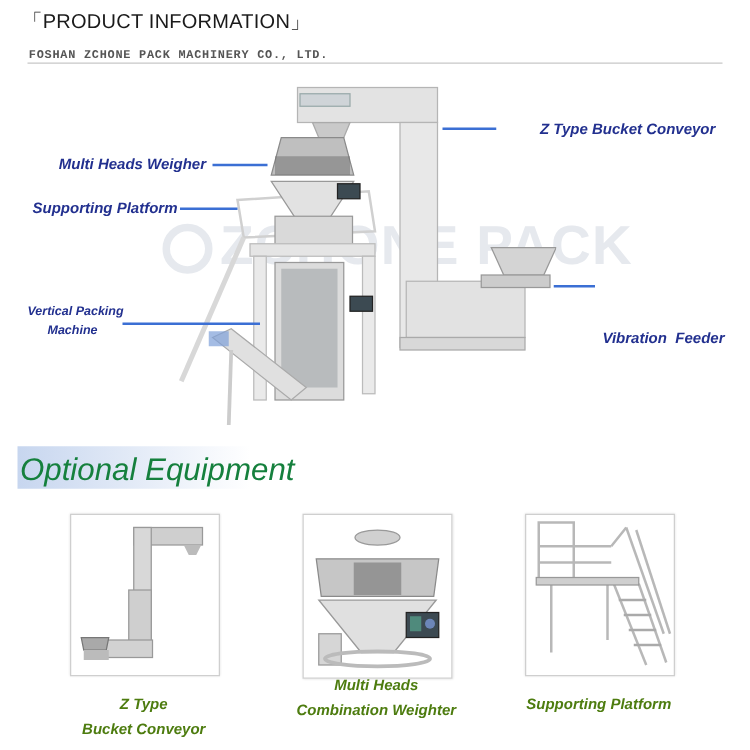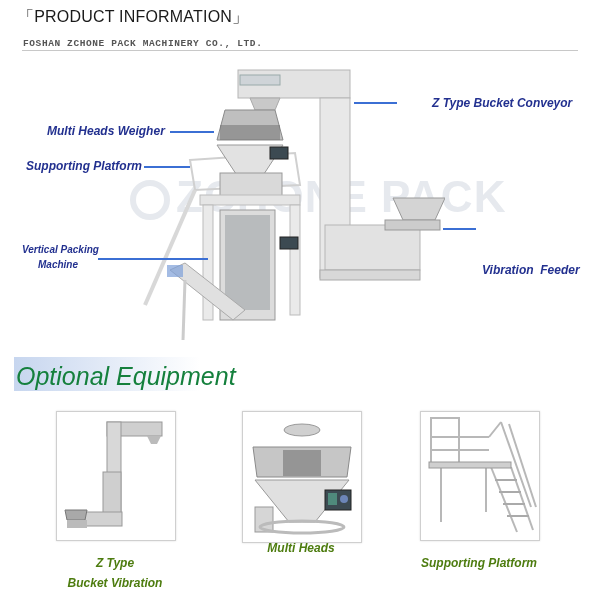--- a/index.html
+++ b/index.html
@@ -89,38 +89,39 @@
     <polygon points="90,24 104,24 100,32 94,32" fill="#bbb"></polygon>
     <rect x="50" y="10" width="14" height="90" fill="#d8d8d8" stroke="#999"></rect>
     <rect x="46" y="60" width="18" height="50" fill="#cfcfcf" stroke="#999"></rect>
     <rect x="25" y="100" width="40" height="14" fill="#d2d2d2" stroke="#999"></rect>
     <polygon points="8,98 30,98 28,108 10,108" fill="#a9a9a9" stroke="#777"></polygon>
     <rect x="10" y="108" width="20" height="8" fill="#bbb"></rect>
   </svg>
 </div>
 <div class="abs cap" style="left:56px;top:553px;width:118px;">
   <div>Z Type</div>
-  <div>Bucket Vibration</div>
+  <div>Bucket Conveyor</div>
 </div>
 
 <div class="abs thumb" style="left:242px;top:411px;width:118px;height:130px;">
   <svg width="118" height="130" viewBox="0 0 118 130">
     <ellipse cx="59" cy="18" rx="18" ry="6" fill="#d0d0d0" stroke="#999"></ellipse>
     <polygon points="10,35 108,35 104,65 14,65" fill="#c6c6c6" stroke="#8a8a8a"></polygon>
     <rect x="40" y="38" width="38" height="26" fill="#6d6d6d" opacity="0.55"></rect>
     <polygon points="12,68 106,68 72,110 46,110" fill="#e0e0e0" stroke="#999"></polygon>
     <rect x="82" y="78" width="26" height="20" fill="#3c4a52" stroke="#222"></rect>
     <rect x="85" y="81" width="9" height="12" fill="#4f8a7c"></rect>
     <circle cx="101" cy="87" r="4" fill="#6c86b8"></circle>
     <rect x="12" y="95" width="18" height="25" fill="#d6d6d6" stroke="#999"></rect>
     <ellipse cx="59" cy="115" rx="42" ry="6" fill="none" stroke="#bbb" stroke-width="3"></ellipse>
   </svg>
 </div>
 <div class="abs cap" style="left:232px;top:538px;width:138px;">
   <div>Multi Heads</div>
+  <div>Combination Weighter</div>
 </div>
 
 <div class="abs thumb" style="left:420px;top:411px;width:118px;height:128px;">
   <svg width="118" height="128" viewBox="0 0 118 128">
     <g stroke="#b8b8b8" stroke-width="2" fill="none">
       <rect x="10" y="6" width="28" height="48"></rect>
       <line x1="10" y1="25" x2="68" y2="25"></line>
       <line x1="10" y1="38" x2="68" y2="38"></line>
       <line x1="68" y1="25" x2="80" y2="10"></line>
       <line x1="80" y1="10" x2="110" y2="95"></line>

